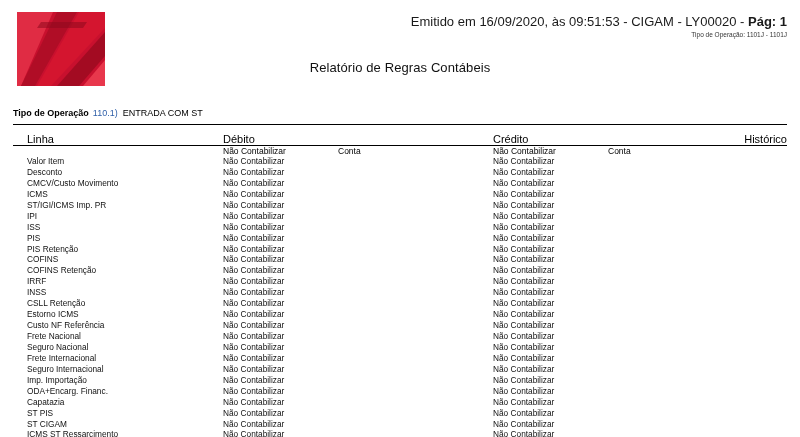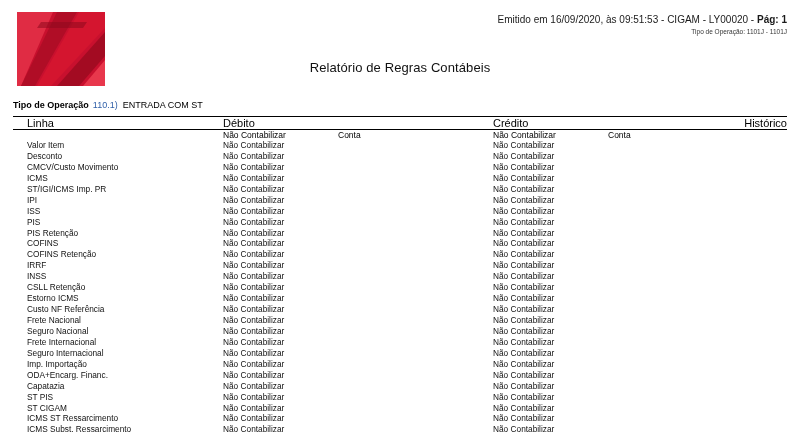--- a/index.html
+++ b/index.html
@@ -33,21 +33,21 @@
   .logo svg { display: block; }
 
   .emit-block {
     position: absolute;
     right: 13px;
     top: 14px;
     text-align: right;
     line-height: 1.25;
   }
   .emit-line1 {
-    font-size: 10px;
+    font-size: 13px;
     color: #1a1a1a;
     white-space: nowrap;
   }
   .emit-line1 b { font-weight: bold; }
   .emit-line2 {
     font-size: 6.5px;
     color: #333333;
     white-space: nowrap;
     margin-top: 1px;
   }
@@ -59,21 +59,21 @@
     top: 60px;
     text-align: center;
     font-size: 13px;
     color: #111111;
     letter-spacing: 0.1px;
   }
 
   
   .op-bar {
     position: relative;
-    margin: 0 13px;
+    margin: 8px 13px;
     padding-bottom: 3px;
     border-bottom: 1px solid #000000;
     font-size: 9px;
     white-space: nowrap;
     height: 13px;
   }
   .op-label {
     font-weight: bold;
     color: #000000;
   }

